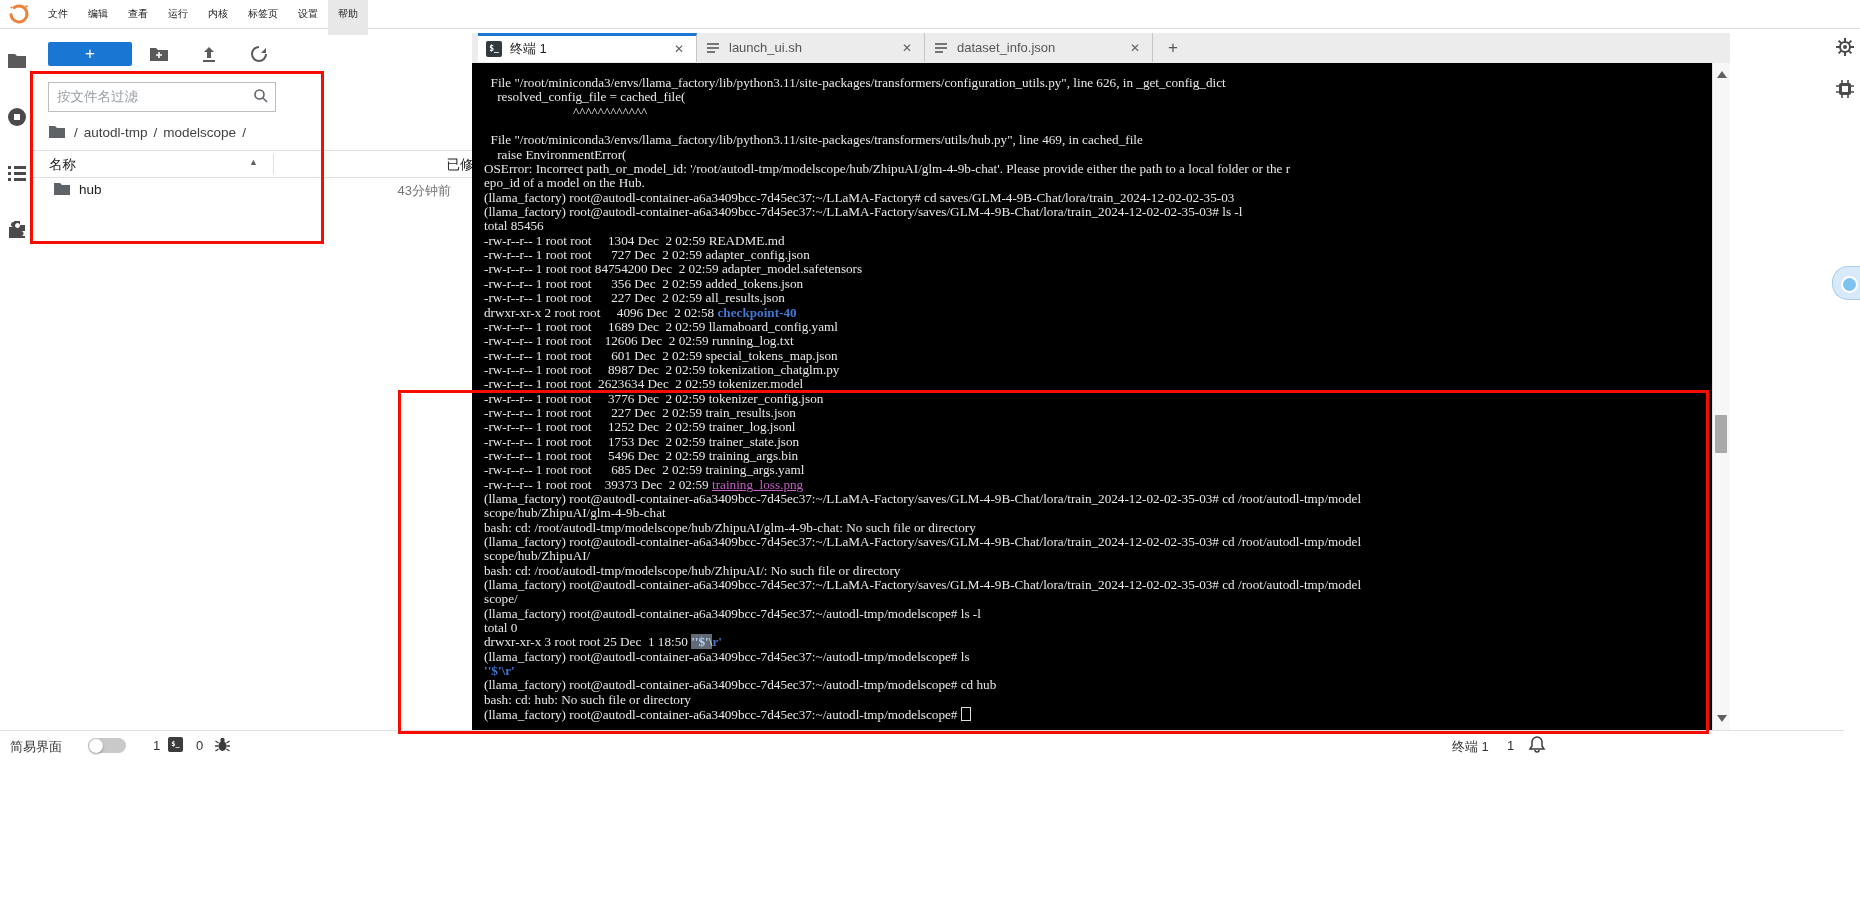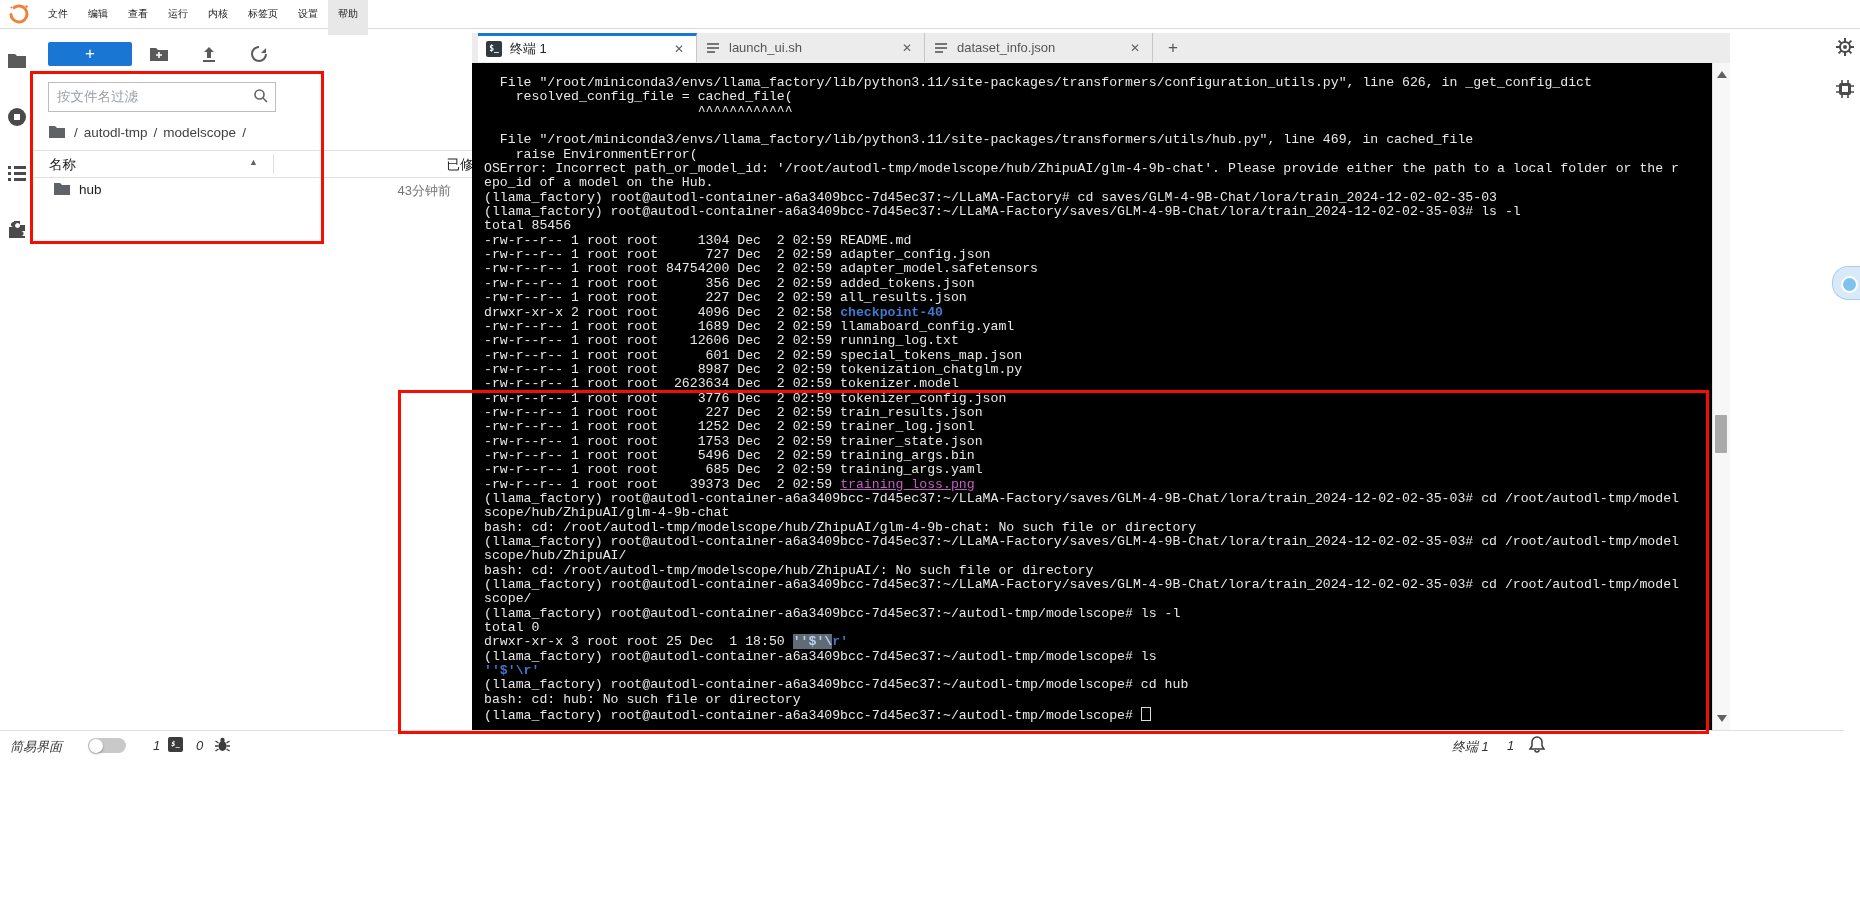--- a/index.html
+++ b/index.html
@@ -49,21 +49,21 @@
   .tab .tlabel{margin:0 8px;white-space:nowrap;overflow:hidden;flex:1;}
   .tab .tclose{color:#616161;font-size:12px;padding:2px 4px;cursor:pointer;}
   .term-badge{width:16px;height:16px;background:#333a3f;border-radius:2px;color:#fff;
               font-family:"DejaVu Sans Mono",monospace;font-size:8px;font-weight:bold;
               line-height:16px;text-align:center;flex:0 0 auto;}
   .doc-icon{width:16px;height:16px;flex:0 0 auto;}
   .newtab{position:absolute;left:688px;top:3px;width:26px;height:24px;text-align:center;font-size:17px;
           color:#555;cursor:pointer;line-height:24px;}
   
   .terminal{position:absolute;left:0;top:35px;width:1240px;height:667px;background:var(--termbg,#000);overflow:hidden;cursor:text;}
-  .term-out{position:absolute;left:12px;top:13px;font-family:Liberation Mono, monospace;
+  .term-out{position:absolute;left:12px;top:13px;font-family:Liberation Serif, serif;
             font-size:13.2px;line-height:14.35px;color:var(--termfg,#e8e8e6);}
   .tline{white-space:pre;height:14.35px;}
   .dir{color:var(--dir,#4178cf);font-weight:bold;}
   .img{color:var(--img,#c45fc4);text-decoration:underline;}
   .sel{background:var(--selbg,#5f6b76);color:#b9d2f2;font-weight:bold;}
   .cursor{display:inline-block;width:8px;height:12px;border:1px solid #dcdcdc;vertical-align:-2px;}
   
   .vscroll{position:absolute;left:1240px;top:35px;width:17px;height:667px;background:#f7f7f7;border-left:1px solid #e3e3e3;}
   .scroll-up,.scroll-down{position:absolute;left:4px;width:0;height:0;border-left:5px solid transparent;border-right:5px solid transparent;cursor:pointer;}
   .scroll-up{top:8px;border-bottom:7px solid #606060;}
@@ -71,21 +71,21 @@
   .scroll-thumb{position:absolute;left:2px;top:352px;width:12px;height:38px;background:#a9a9a9;border-radius:1px;cursor:pointer;}
   
   .right-icons{position:absolute;right:0;top:28px;width:28px;height:702px;}
   .r-icon{position:absolute;right:4px;width:22px;height:22px;}
   .side-handle{position:absolute;right:0;top:238px;width:27px;height:32px;background:#d8eaf9;
                border:1px solid #aacfec;border-right:none;border-radius:16px 0 0 16px;cursor:pointer;}
   .side-handle .dot{position:absolute;left:8px;top:9px;width:13px;height:13px;border-radius:50%;
                     background:#7ec3ef;border:2px solid #fff;}
   
   .statusbar{position:absolute;left:0;top:730px;width:1844px;height:28px;background:#fff;
-             border-top:1px solid #e0e0e0;font-size:13px;color:#333;font-style:italic;}
+             border-top:1px solid #e0e0e0;font-size:13px;color:#333;}
   .sb-simple-label{position:absolute;left:10px;top:7px;}
   .toggle{position:absolute;left:88px;top:7px;width:38px;height:15px;background:#c9c9c9;border-radius:8px;cursor:pointer;}
   .toggle .knob{position:absolute;left:1px;top:0.5px;width:14px;height:14px;background:#fff;border-radius:50%;
                 box-shadow:0 1px 2px rgba(0,0,0,.4);}
   .sb-tcount{position:absolute;left:153px;top:7px;}
   .sb-badge{position:absolute;left:168px;top:6px;width:15px;height:15px;background:#3c3c3c;border-radius:2px;
             color:#fff;font-family:"DejaVu Sans Mono",monospace;font-size:7px;font-weight:bold;line-height:15px;text-align:center;}
   .sb-kcount{position:absolute;left:196px;top:7px;}
   .sb-bug{position:absolute;left:214px;top:5px;width:17px;height:17px;}
   .sb-right-label{position:absolute;left:1452px;top:7px;}

